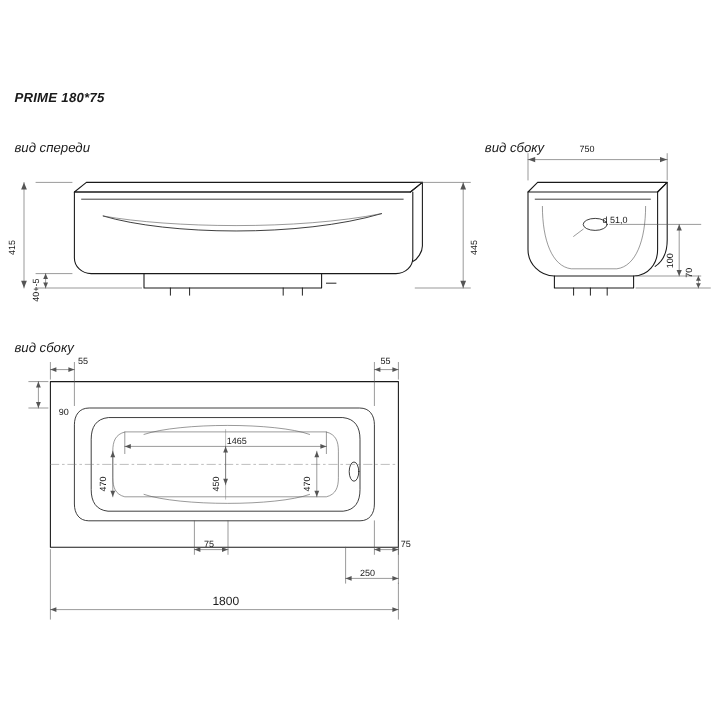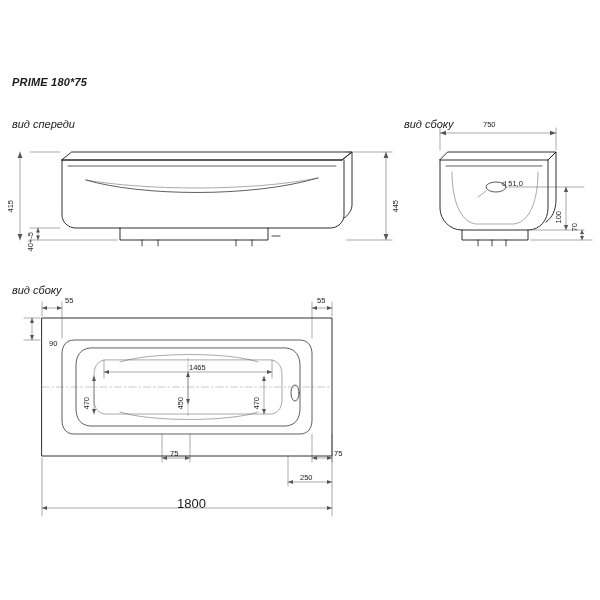--- a/index.html
+++ b/index.html
@@ -244,15 +244,15 @@
   <div class="dim" style="left:65px; top:297px;">55</div>
   <div class="dim" style="left:317px; top:297px;">55</div>
   <div class="dim" style="left:49px; top:340px;">90</div>
   <div class="dim" style="left:147px; top:364px;margin-left:42px;">1465</div>
   <div class="dim vert" style="left:90px; top:402px;">470</div>
   <div class="dim vert" style="left:184px; top:402px;">450</div>
   <div class="dim vert" style="left:260px; top:402px;">470</div>
   <div class="dim" style="left:170px; top:450px;">75</div>
   <div class="dim" style="left:334px; top:450px;">75</div>
   <div class="dim" style="left:300px; top:474px;">250</div>
-  <div class="dim" style="left:177px; top:497px; font-size:13px;">1800</div>
+  <div class="dim" style="left:177px; top:497px; font-size:10px;">1800</div>
 
 </div>
 
 </body></html>

